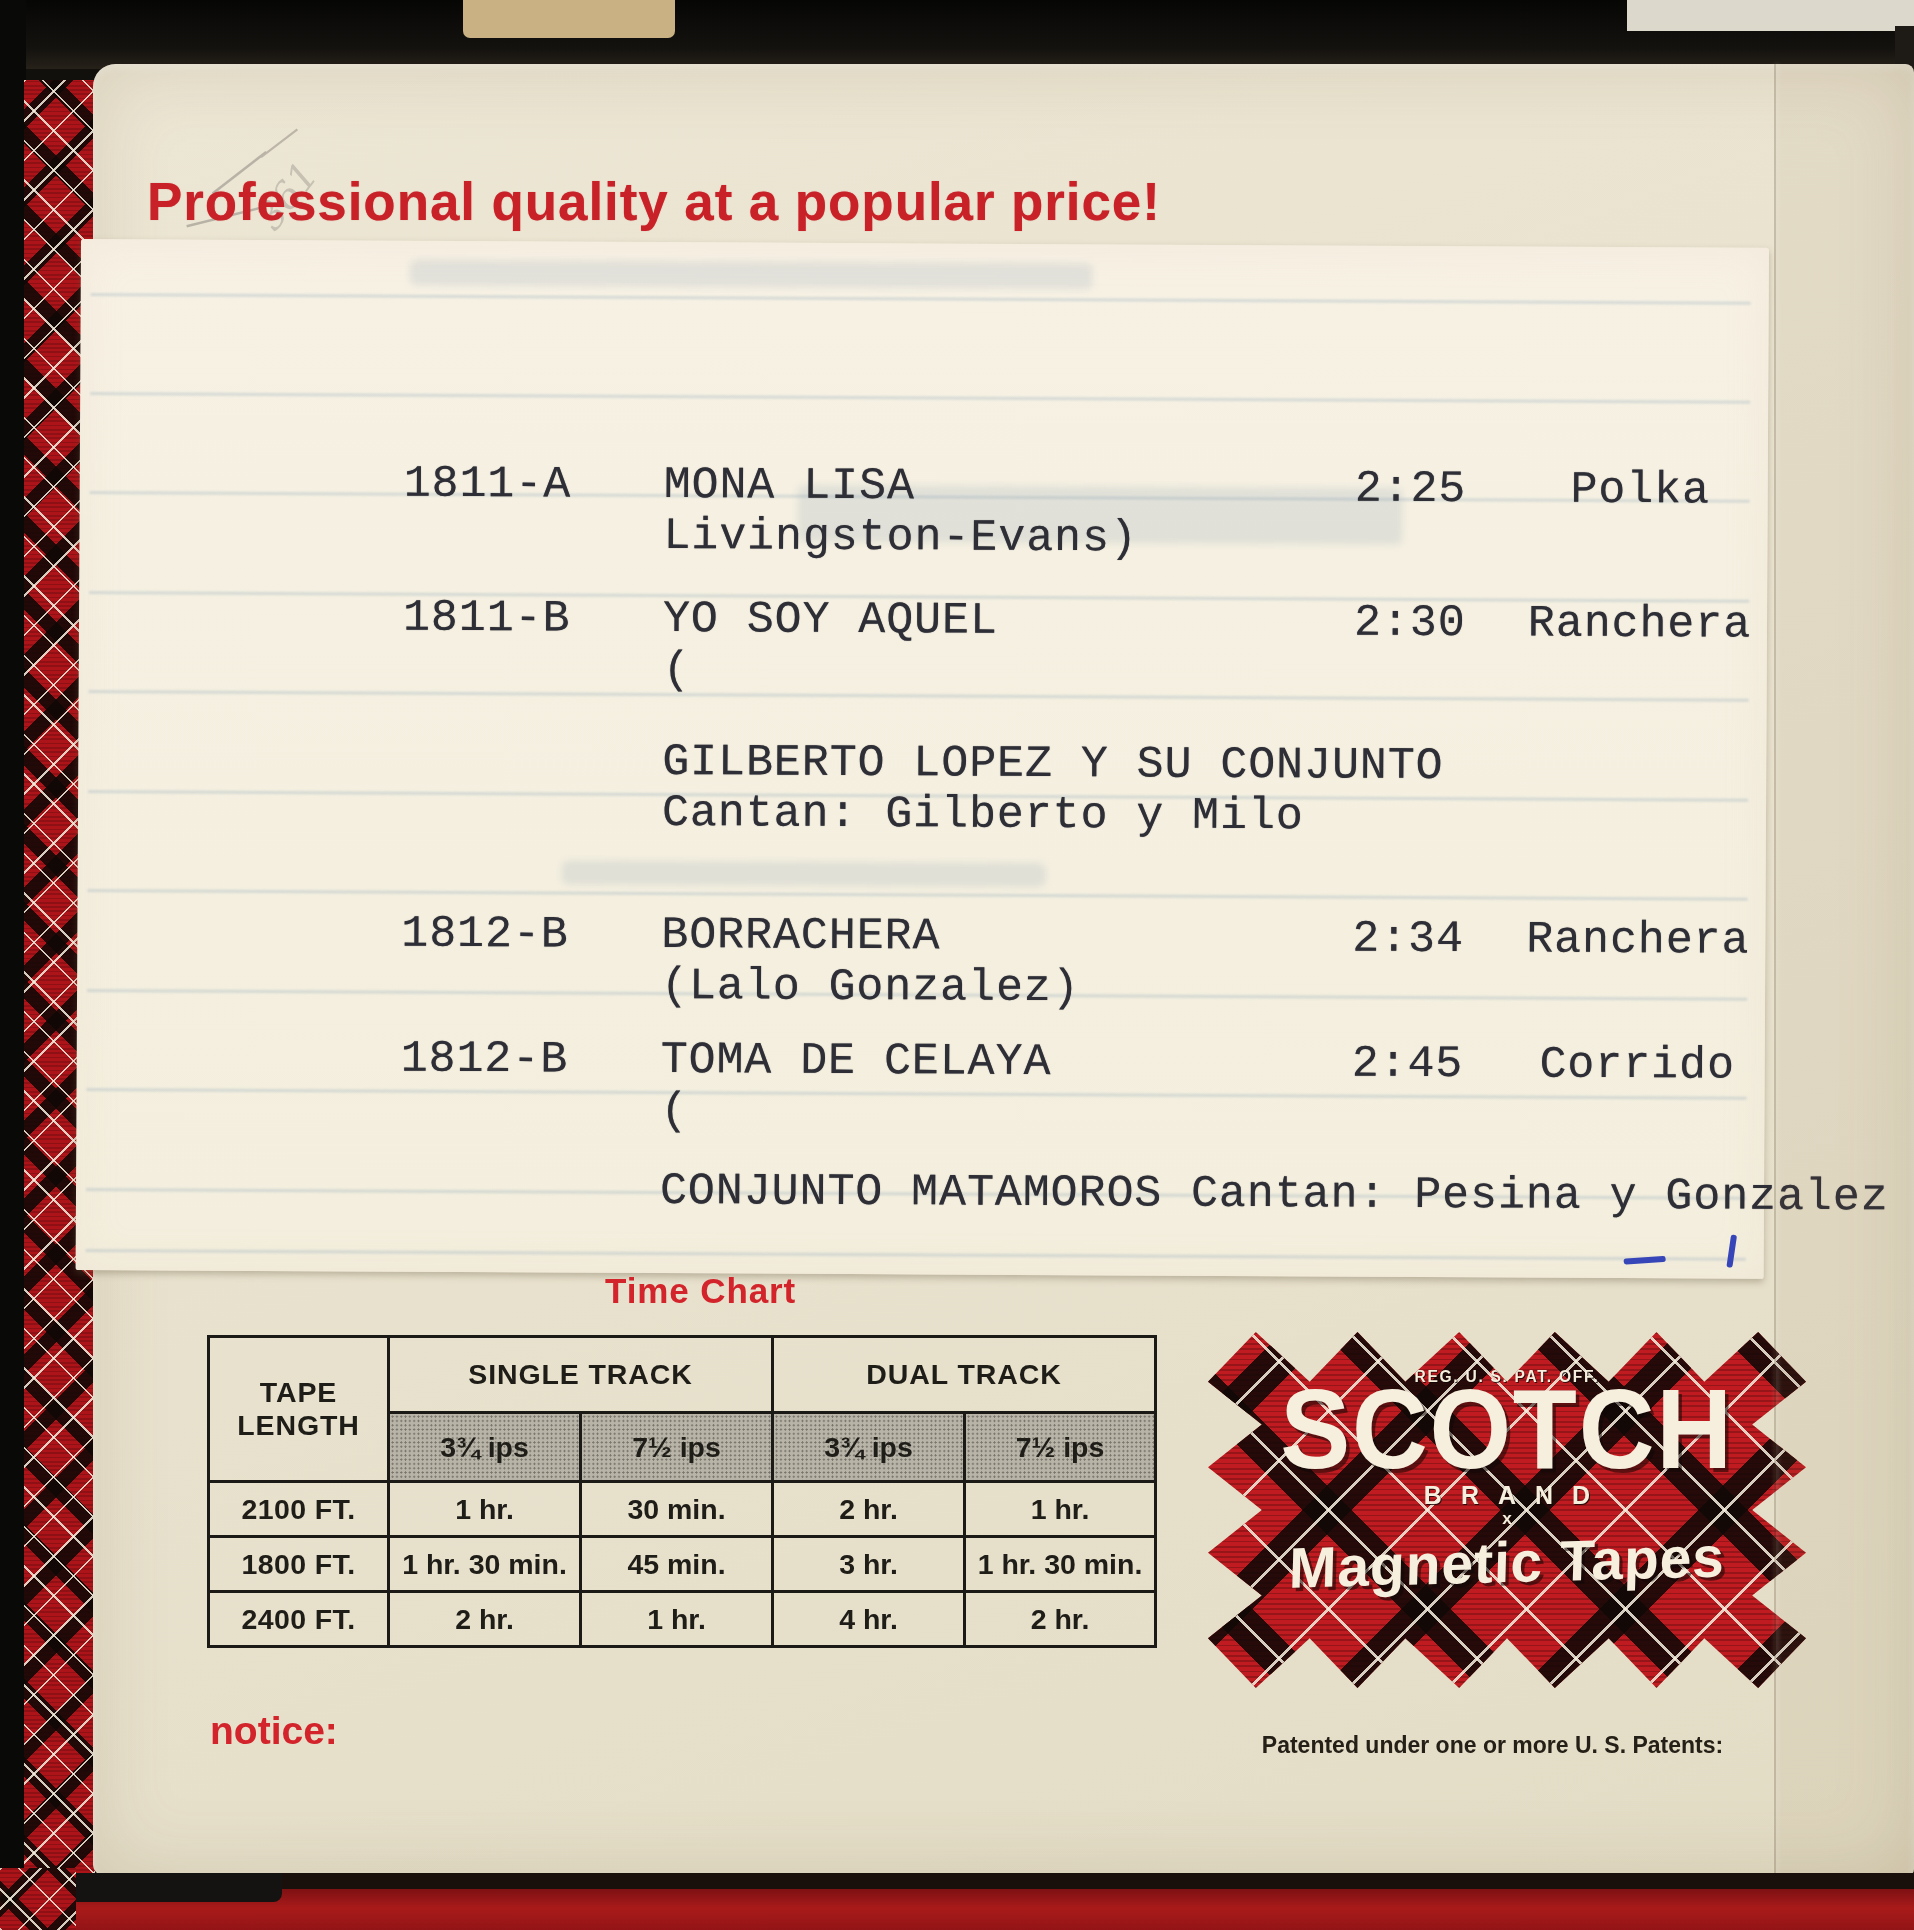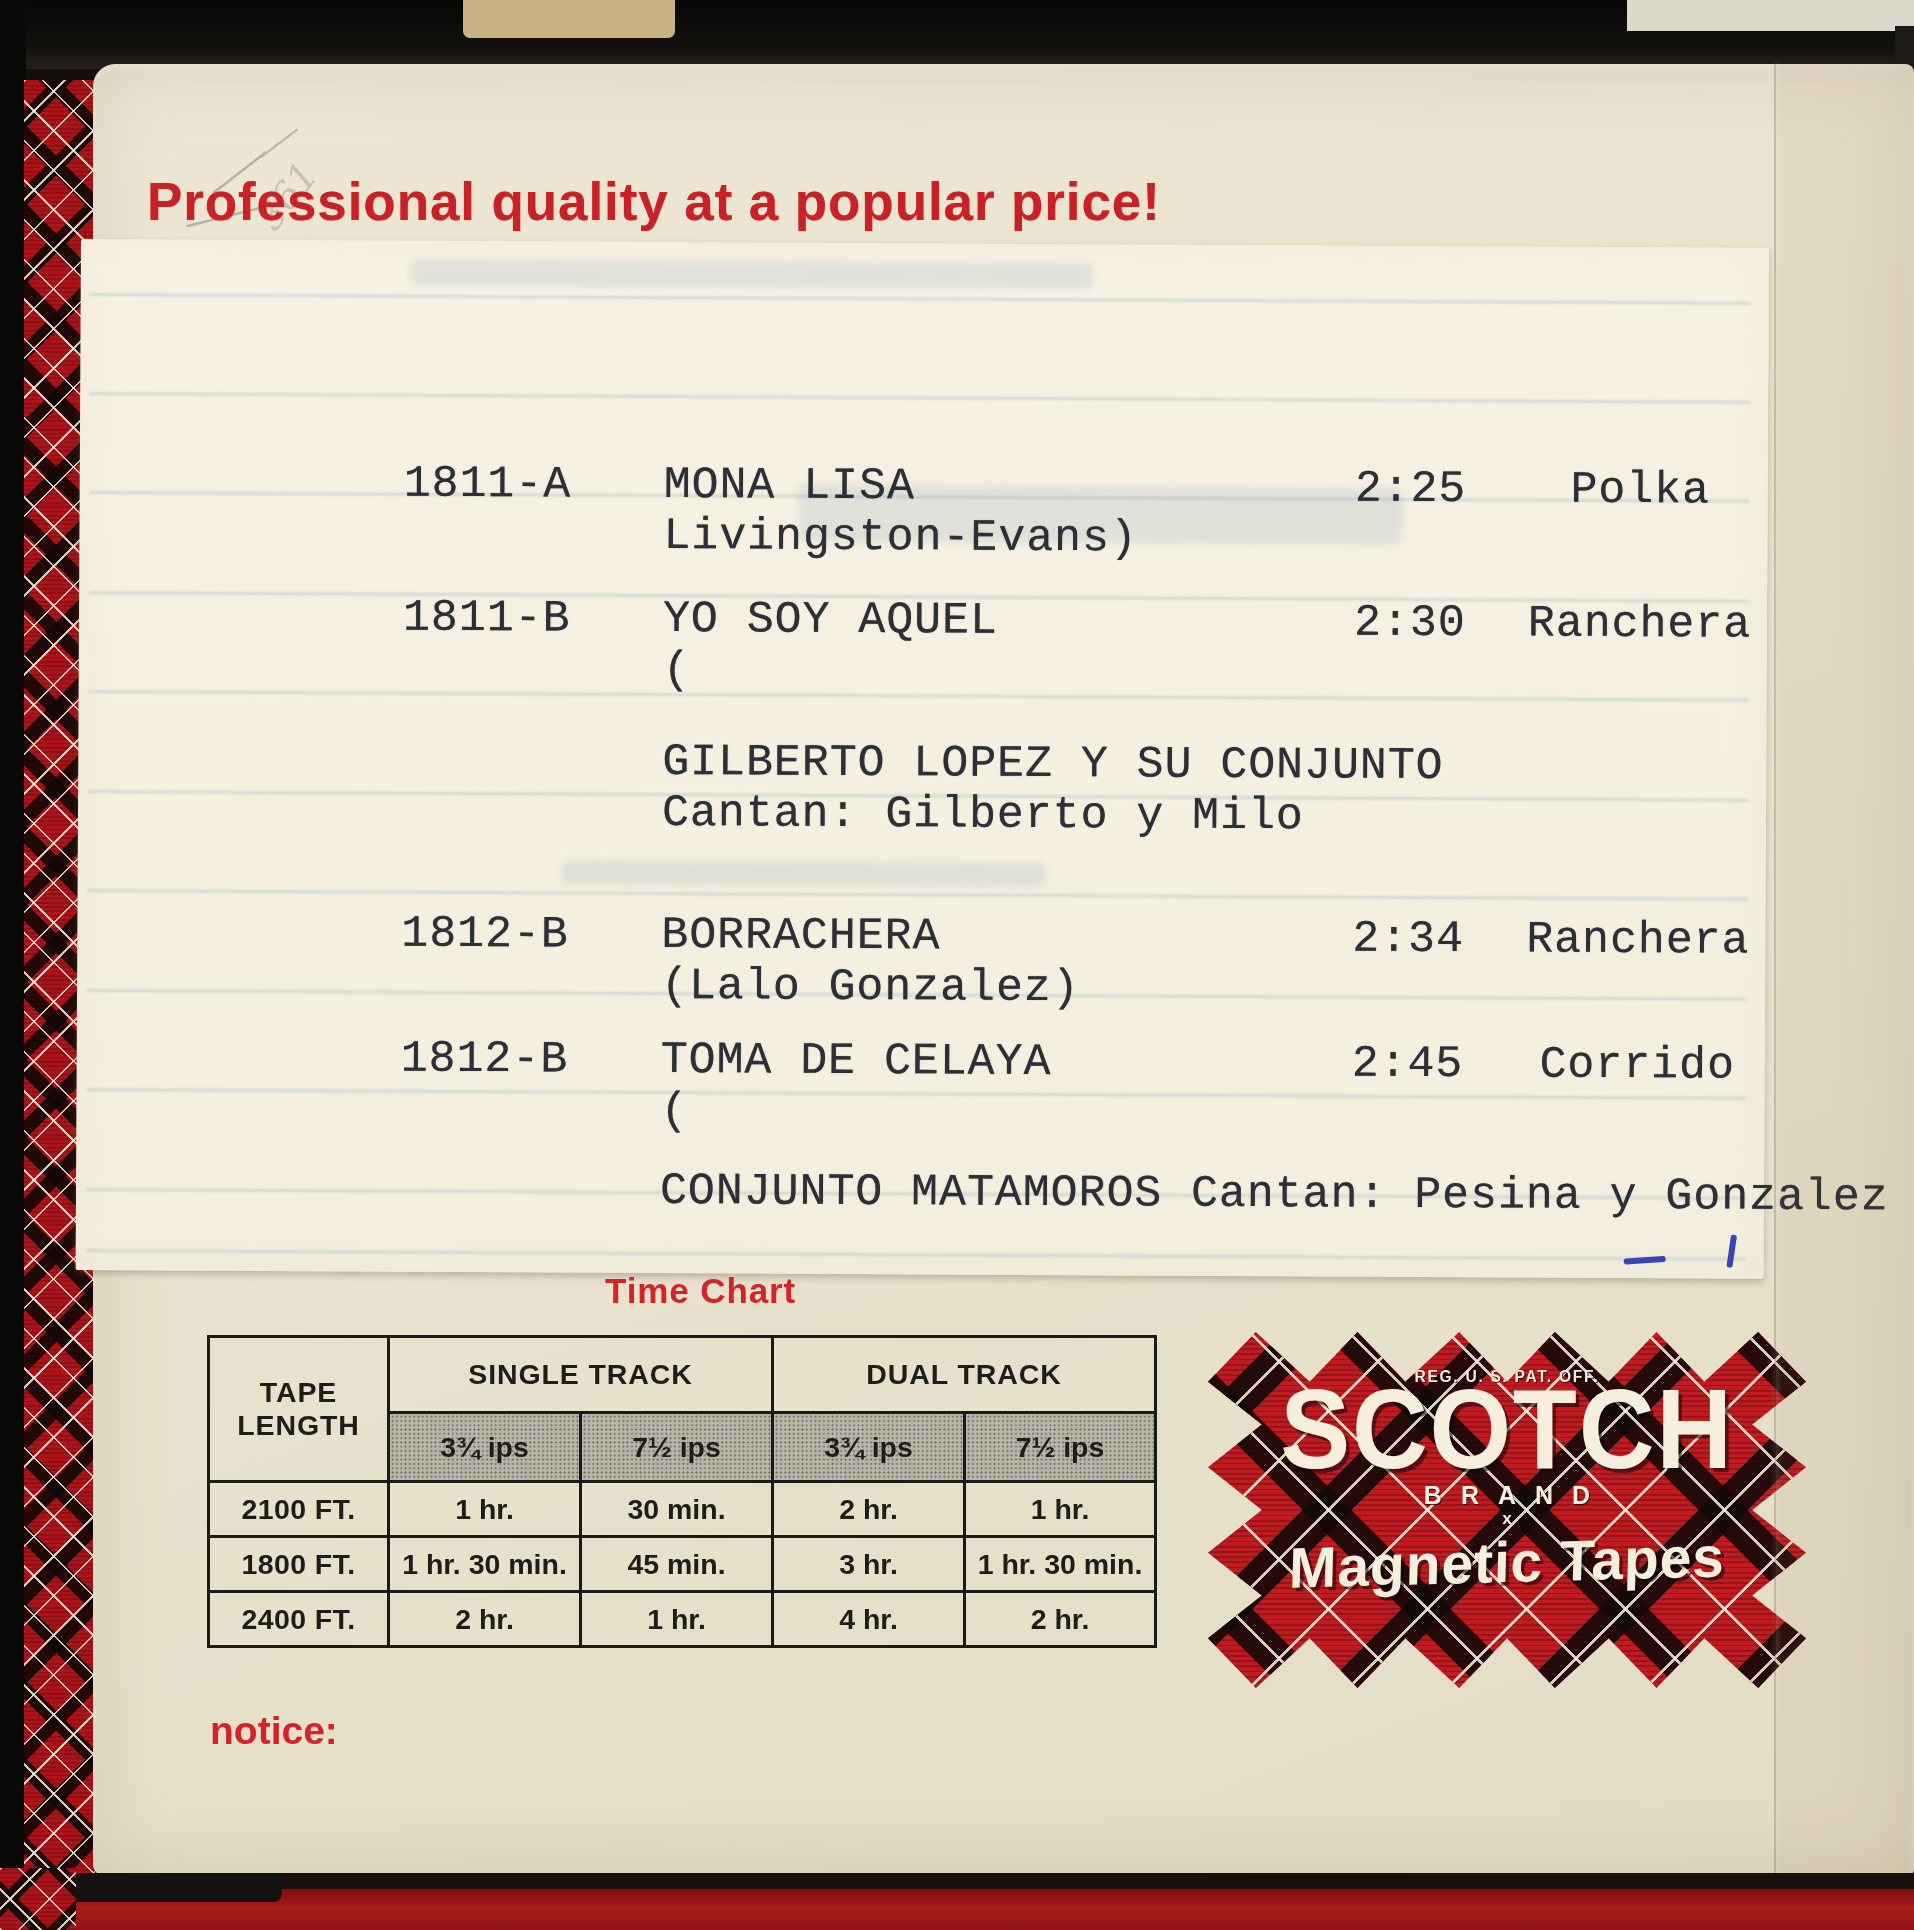--- a/index.html
+++ b/index.html
@@ -219,20 +219,21 @@
       <div class="logo-reg">REG. U. S. PAT. OFF.</div>
       <div class="logo-name">SCOTCH</div>
       <div class="logo-brand">BRAND</div>
       <div class="logo-x">x</div>
       <div class="logo-product">Magnetic Tapes</div>
     </div>
 
     <div class="notice-label">notice:</div>
 
     <div class="patents">
+      <div>Patented under one or more U. S. Patents:</div>
     </div>
 
 
     <div class="box-crease"></div>
     <div class="box-right-col"></div>
   </div>
 
   <div class="bottom-strip"></div>
   <div class="bottom-red-band"></div>
   <div class="bottom-dark-patch"></div>

